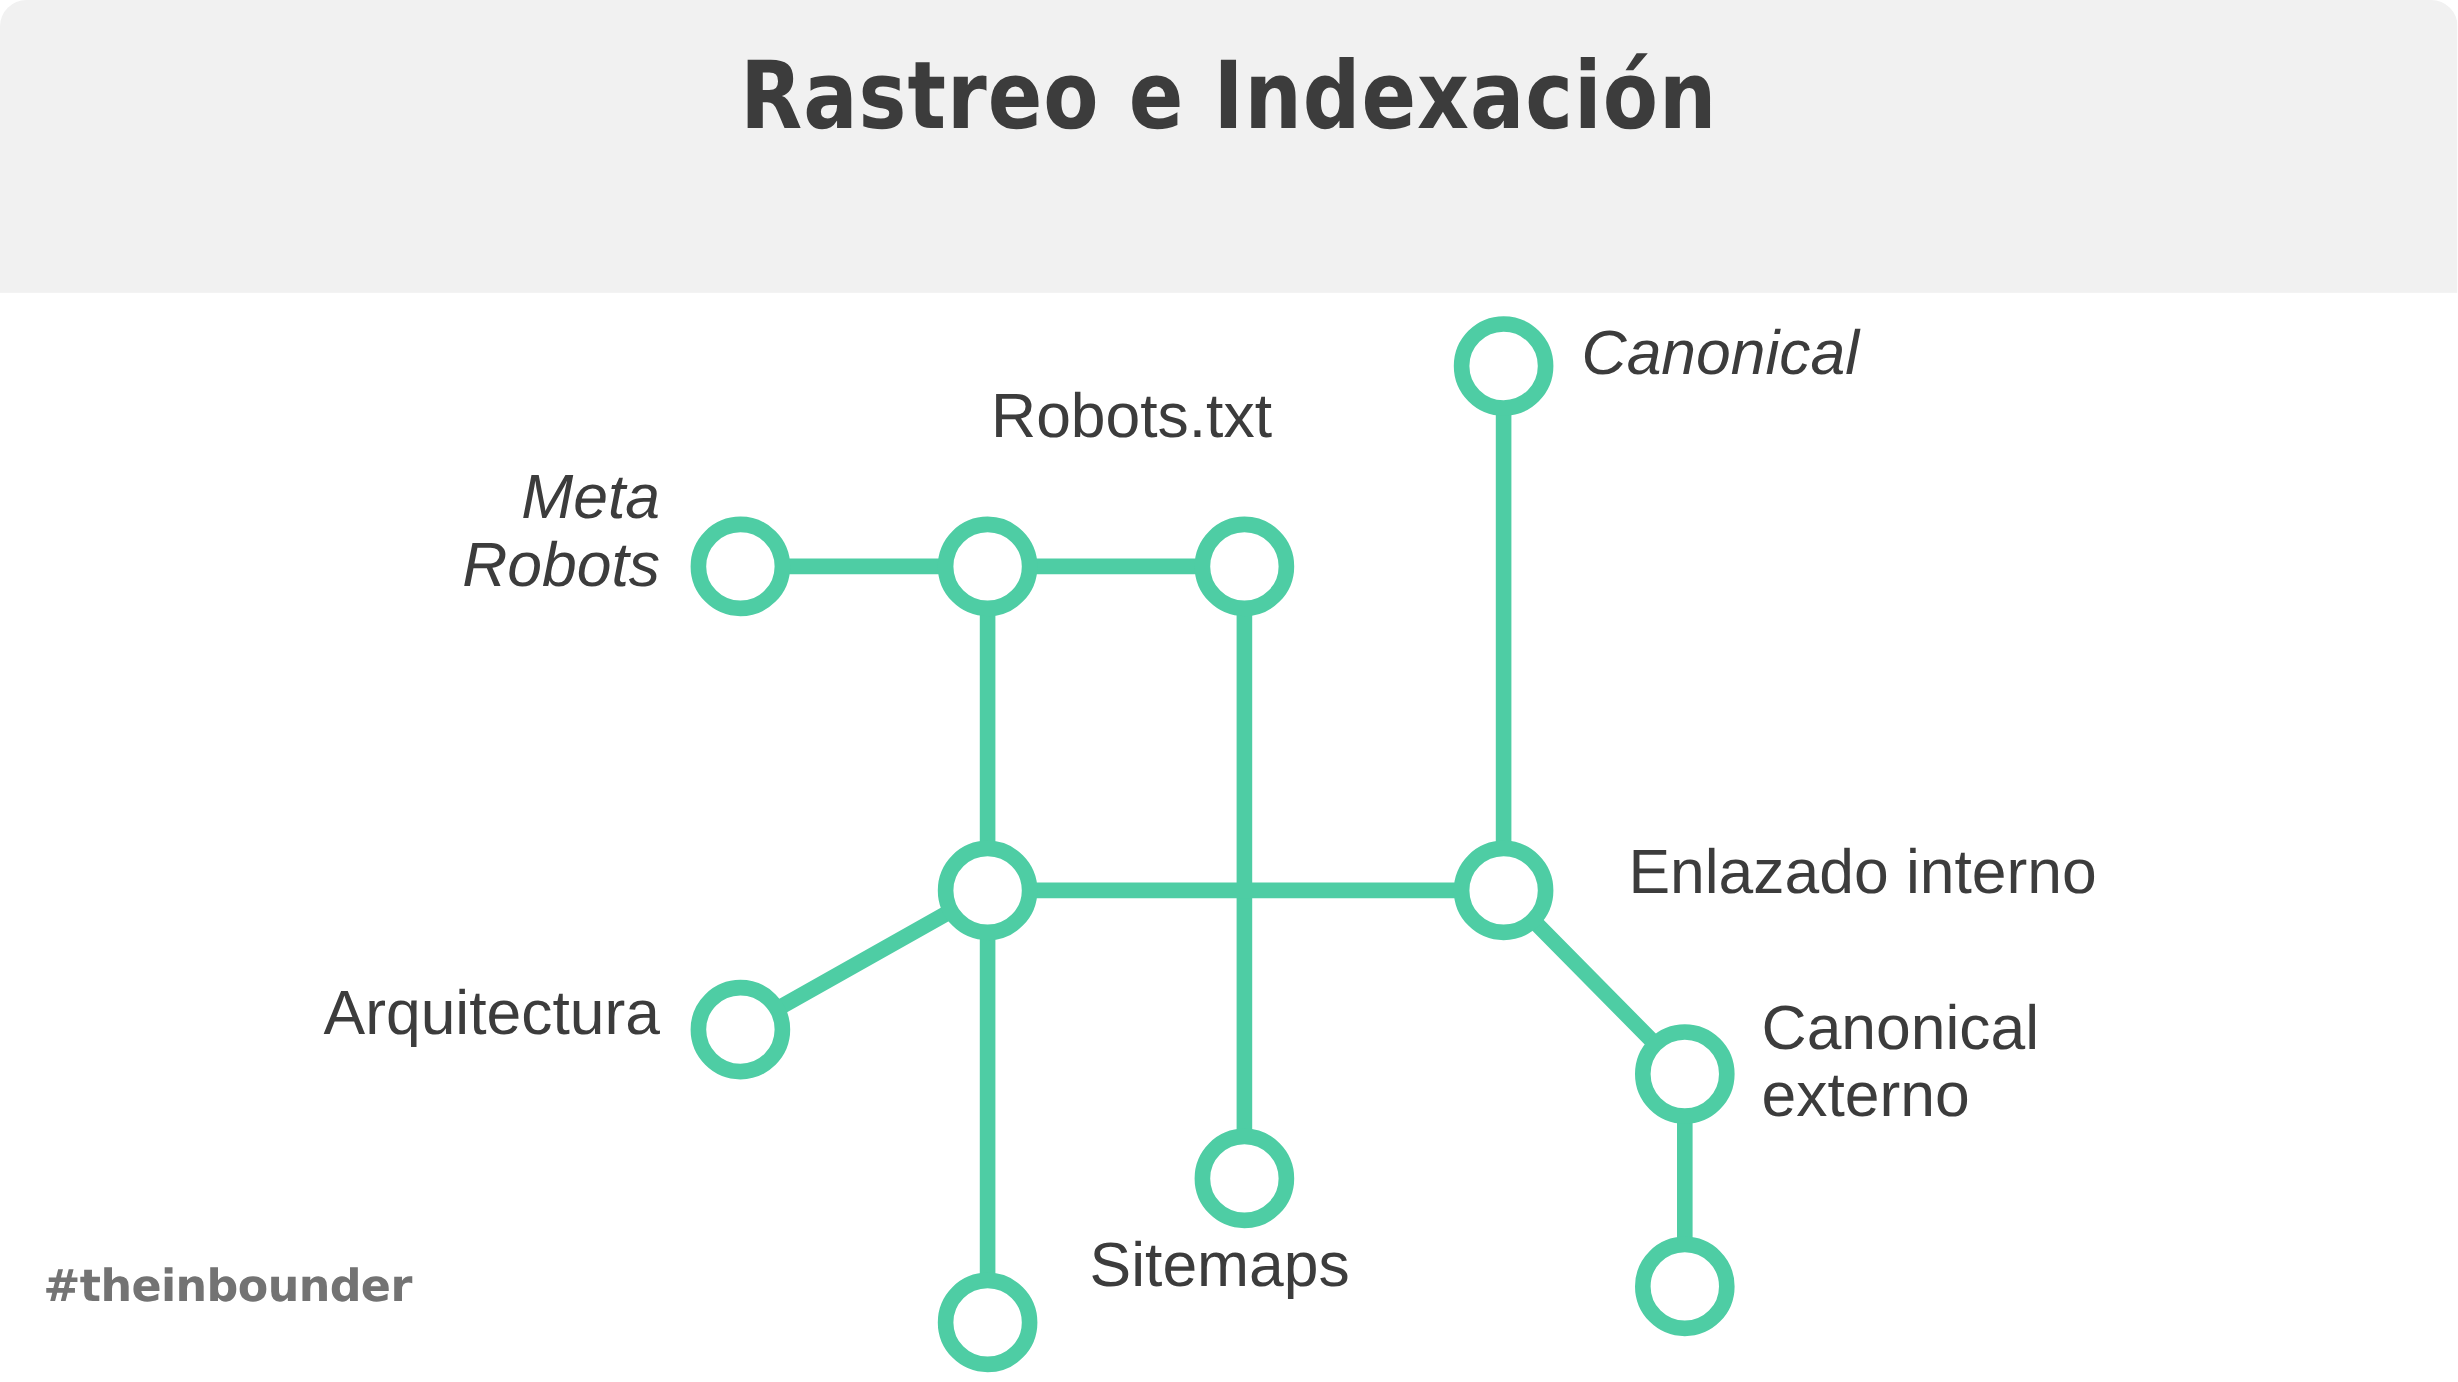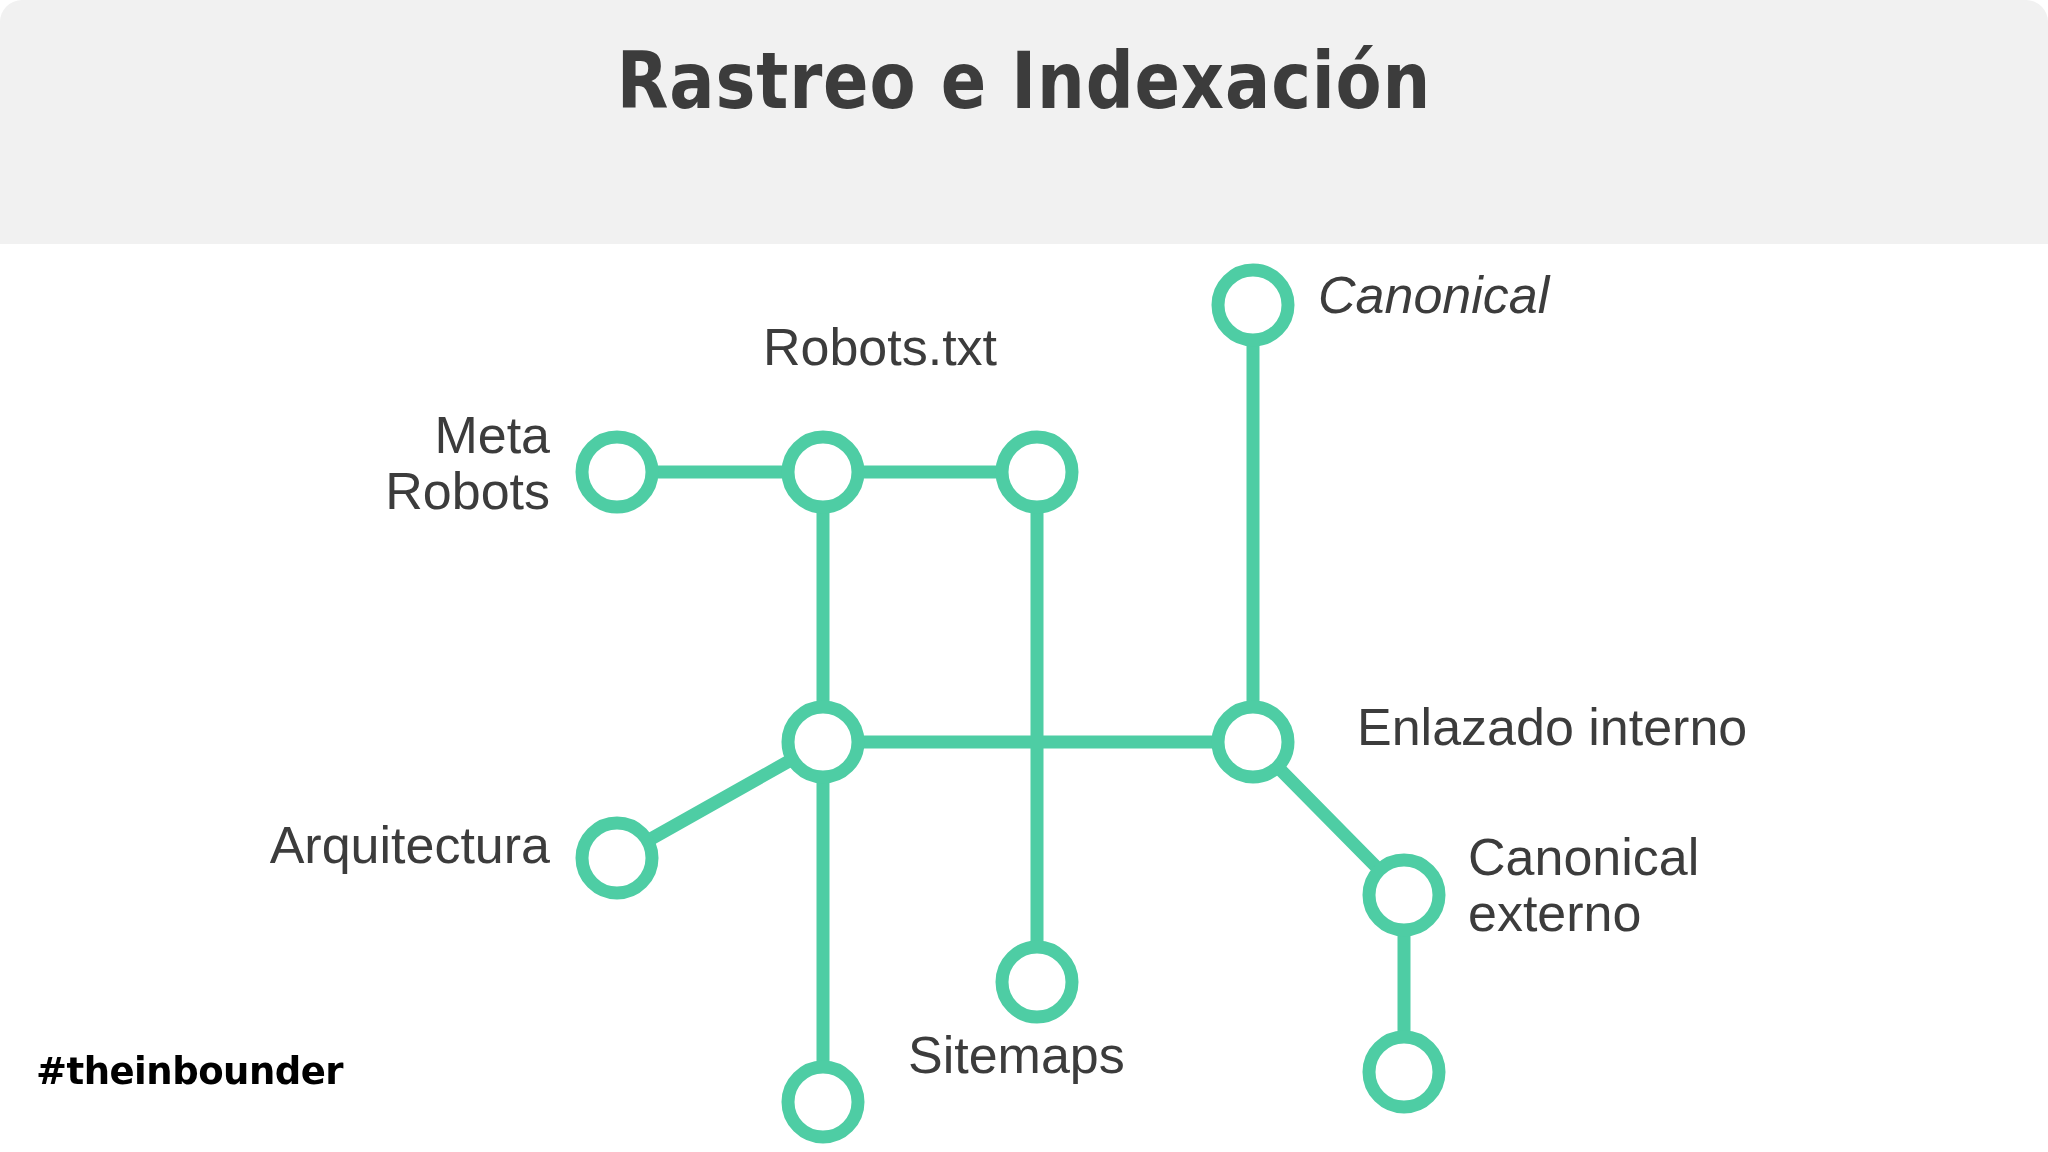--- a/index.html
+++ b/index.html
@@ -57,38 +57,38 @@
     position: absolute;
     font-family: "Liberation Sans", sans-serif;
     font-weight: normal;
     font-size: 52px;
     line-height: 1.07;
     color: #3c3c3c;
     white-space: pre-line;
   }
   .label-right { text-align: right; }
   .label-left  { text-align: left;  }
-  .label-center{ text-align: center;}
+  .label-center{ text-align: right;}
 
   #label-canonical        { left: 1318px; top: 268px; font-style: italic;  }
   #label-robots-txt       { left: 700px;  top: 320px; width: 360px; }
-  #label-meta-robots      { left: 200px;  top: 408px; width: 350px; }
+  #label-meta-robots      { left: 200px;  top: 388px; width: 350px; font-style: italic; }
   #label-enlazado-interno { left: 1318px; top: 700px; margin-left: 39px;  }
   #label-arquitectura     { left: 100px;  top: 818px; width: 450px; }
   #label-enlazado-externo { left: 1468px; top: 830px;  }
   #label-sitemaps         { left: 908px;  top: 1028px; }
 
   
   .footer-credit {
     position: absolute;
     font-family: "DejaVu Sans", sans-serif;
     font-weight: bold;
     font-size: 37px;
     letter-spacing: -0.5px;
-    color: #000000;
+    color: #737373;
     white-space: nowrap;
   }
   #footer-hashtag { left: 36px;  top: 1050px; }
   #footer-handle  { right: 42px; top: 1050px; }
 </style>
 </head>
 <body>
 
 <div id="slide">
 

